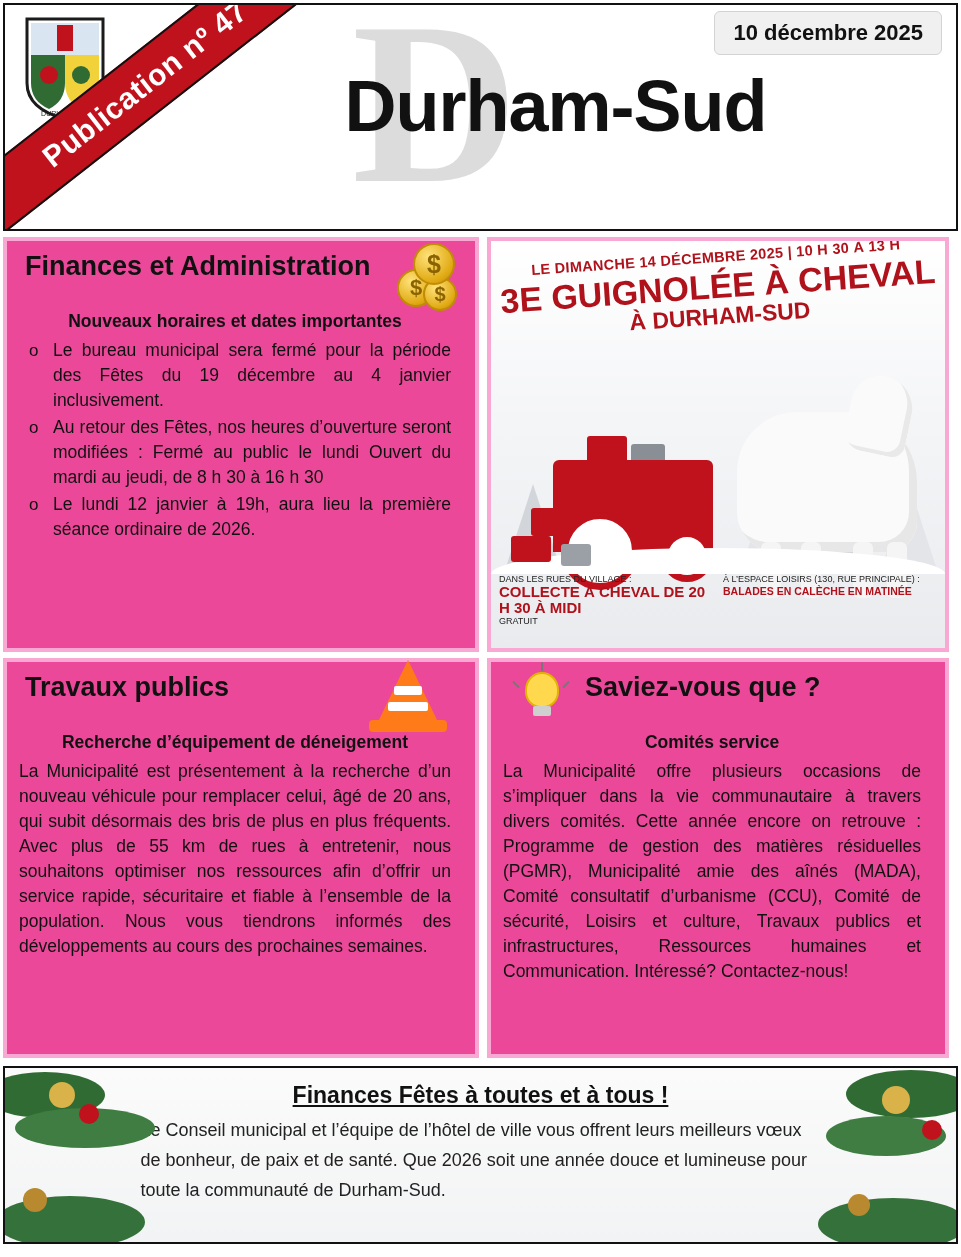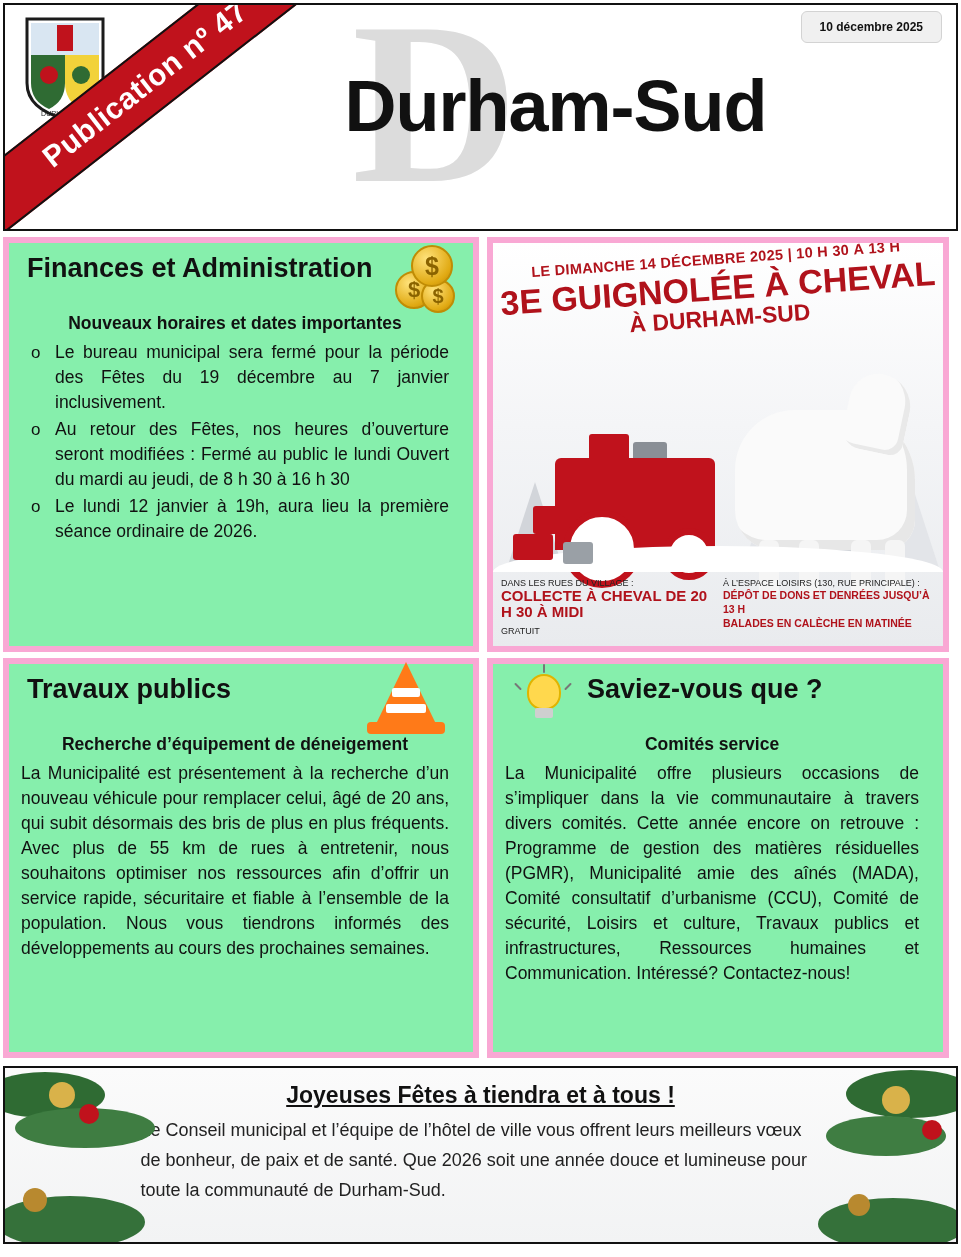--- a/index.html
+++ b/index.html
@@ -53,21 +53,21 @@
     text-align: center;
     line-height: 58px;
     letter-spacing: .5px;
   }
   .date-box {
     position: absolute; right: 14px; top: 6px;
     background: #f0f0f0;
     border: 1px solid #d3d3d3;
     border-radius: 6px;
     padding: 8px 18px;
-    font-size: 12px;
+    font-size: 22px;
     font-weight: bold;
     color: #111;
   }
   .title-main {
     position: absolute; left: 0; right: 0; top: 62px;
     text-align: center;
     padding-left: 150px;
     font-size: 72px;
     font-weight: bold;
     letter-spacing: -1px;
@@ -78,22 +78,22 @@
     text-align: center;
     padding-left: 150px;
     font-size: 32px;
     font-style: italic;
     font-weight: bold;
   }
 
   
   .row { display: flex; gap: 8px; margin: 6px 3px 0 3px; }
   .card {
-    border: 6px solid #f9a8d4;
-    background: #86efac;
+    border: 4px solid #f9a8d4;
+    background: #ec4899;
     position: relative;
   }
   .card-head {
     position: relative;
     height: 62px;
   }
   .card-head h2 {
     margin: 0;
     position: absolute;
     left: 18px; top: 10px;
@@ -205,21 +205,21 @@
     border-radius: 50% 50% 0 0 / 100% 100% 0 0;
   }
   .poster-bottom {
     position:absolute; left:0; right:0; bottom:0; height:78px;
     padding:4px 8px;
     display:flex; gap:10px;
     font-size:9.5px; color:#222;
   }
   .pb-col { flex:1; }
   .pb-title { color:#b0121b; font-weight:bold; font-size:15px; line-height:16px; }
-  .pb-small { font-size:9px;margin-top:6px; }
+  .pb-small { font-size:9px; }
   .pb-li { color:#b0121b; font-weight:bold; font-size:10.5px; line-height:14px; }
 
   
   #travaux { width: 476px; height: 400px; }
   #saviez  { width: 462px; height: 400px; }
   .cone {
     position:absolute; right:24px; top:-8px; width:86px; height:86px;
   }
   .cone .body {
     position:absolute; left:50%; transform:translateX(-50%); top:6px;
@@ -317,21 +317,21 @@
       <h2>Finances et Administration</h2>
       <div class="coins">
         <div class="coin c2">$</div>
         <div class="coin c3">$</div>
         <div class="coin c1">$</div>
       </div>
     </div>
     <div class="card-body">
       <div class="sec-title">Nouveaux horaires et dates importantes</div>
       <ul class="circ">
-        <li>Le bureau municipal sera fermé pour la période des Fêtes du 19 décembre au 7 janvier inclusivement.</li>
+        <li>Le bureau municipal sera fermé pour la période des Fêtes du 19 décembre au 4 janvier inclusivement.</li>
         <li>Au retour des Fêtes, nos heures d’ouverture seront modifiées : Fermé au public le lundi Ouvert du mardi au jeudi, de 8 h 30 à 16 h 30</li>
         <li>Le lundi 12 janvier à 19h, aura lieu la première séance ordinaire de 2026.</li>
       </ul>
     </div>
   </section>
 
   <section class="card" id="poster">
     <div class="poster-inner">
 
       <div class="tree dark" style="left:14px;"></div>
@@ -366,21 +366,20 @@
       <div class="gift" style="left:70px; bottom:82px; width:30px; height:22px; background:#9aa0a6;"></div>
 
       <div class="poster-bottom">
         <div class="pb-col">
           <div class="pb-small">DANS LES RUES DU VILLAGE :</div>
           <div class="pb-title">COLLECTE À CHEVAL DE 20 H 30 À MIDI</div>
           <div class="pb-small">GRATUIT</div>
         </div>
         <div class="pb-col">
           <div class="pb-small">À L’ESPACE LOISIRS (130, RUE PRINCIPALE) :</div>
-          <div class="pb-li">DÉPÔT DE DONS ET DENRÉES JUSQU’À 13 H</div>
           <div class="pb-li">BALADES EN CALÈCHE EN MATINÉE</div>
         </div>
       </div>
     </div>
   </section>
 </div>
 
 <div class="row">
 
   <section class="card" id="travaux">
@@ -425,15 +424,15 @@
     <div class="bauble" style="left:44px; top:14px; width:26px;height:26px; background:#d9b24a;"></div>
     <div class="bauble" style="left:74px; top:36px; width:20px;height:20px; background:#c0121c;"></div>
     <div class="bauble" style="left:18px; bottom:30px; width:24px;height:24px; background:#b8892f;"></div>
     <div class="branch" style="right:-20px; top:2px; width:130px; height:48px;"></div>
     <div class="branch" style="right:10px; top:48px; width:120px; height:40px; background:#3f7d42;"></div>
     <div class="branch" style="right:-12px; bottom:-8px; width:150px; height:52px; background:#35713a;"></div>
     <div class="bauble" style="right:46px; top:18px; width:28px;height:28px; background:#d9b24a;"></div>
     <div class="bauble" style="right:14px; top:52px; width:20px;height:20px; background:#c0121c;"></div>
     <div class="bauble" style="right:86px; bottom:26px; width:22px;height:22px; background:#b8892f;"></div>
   </div>
-  <h3>Joyeuses Fêtes à tiendra et à tous !</h3>
+  <h3>Finances Fêtes à toutes et à tous !</h3>
   <p>Le Conseil municipal et l’équipe de l’hôtel de ville vous offrent leurs meilleurs vœux de bonheur, de paix et de santé. Que 2026 soit une année douce et lumineuse pour toute la communauté de Durham-Sud.</p>
 </div>
 
 </body></html>

